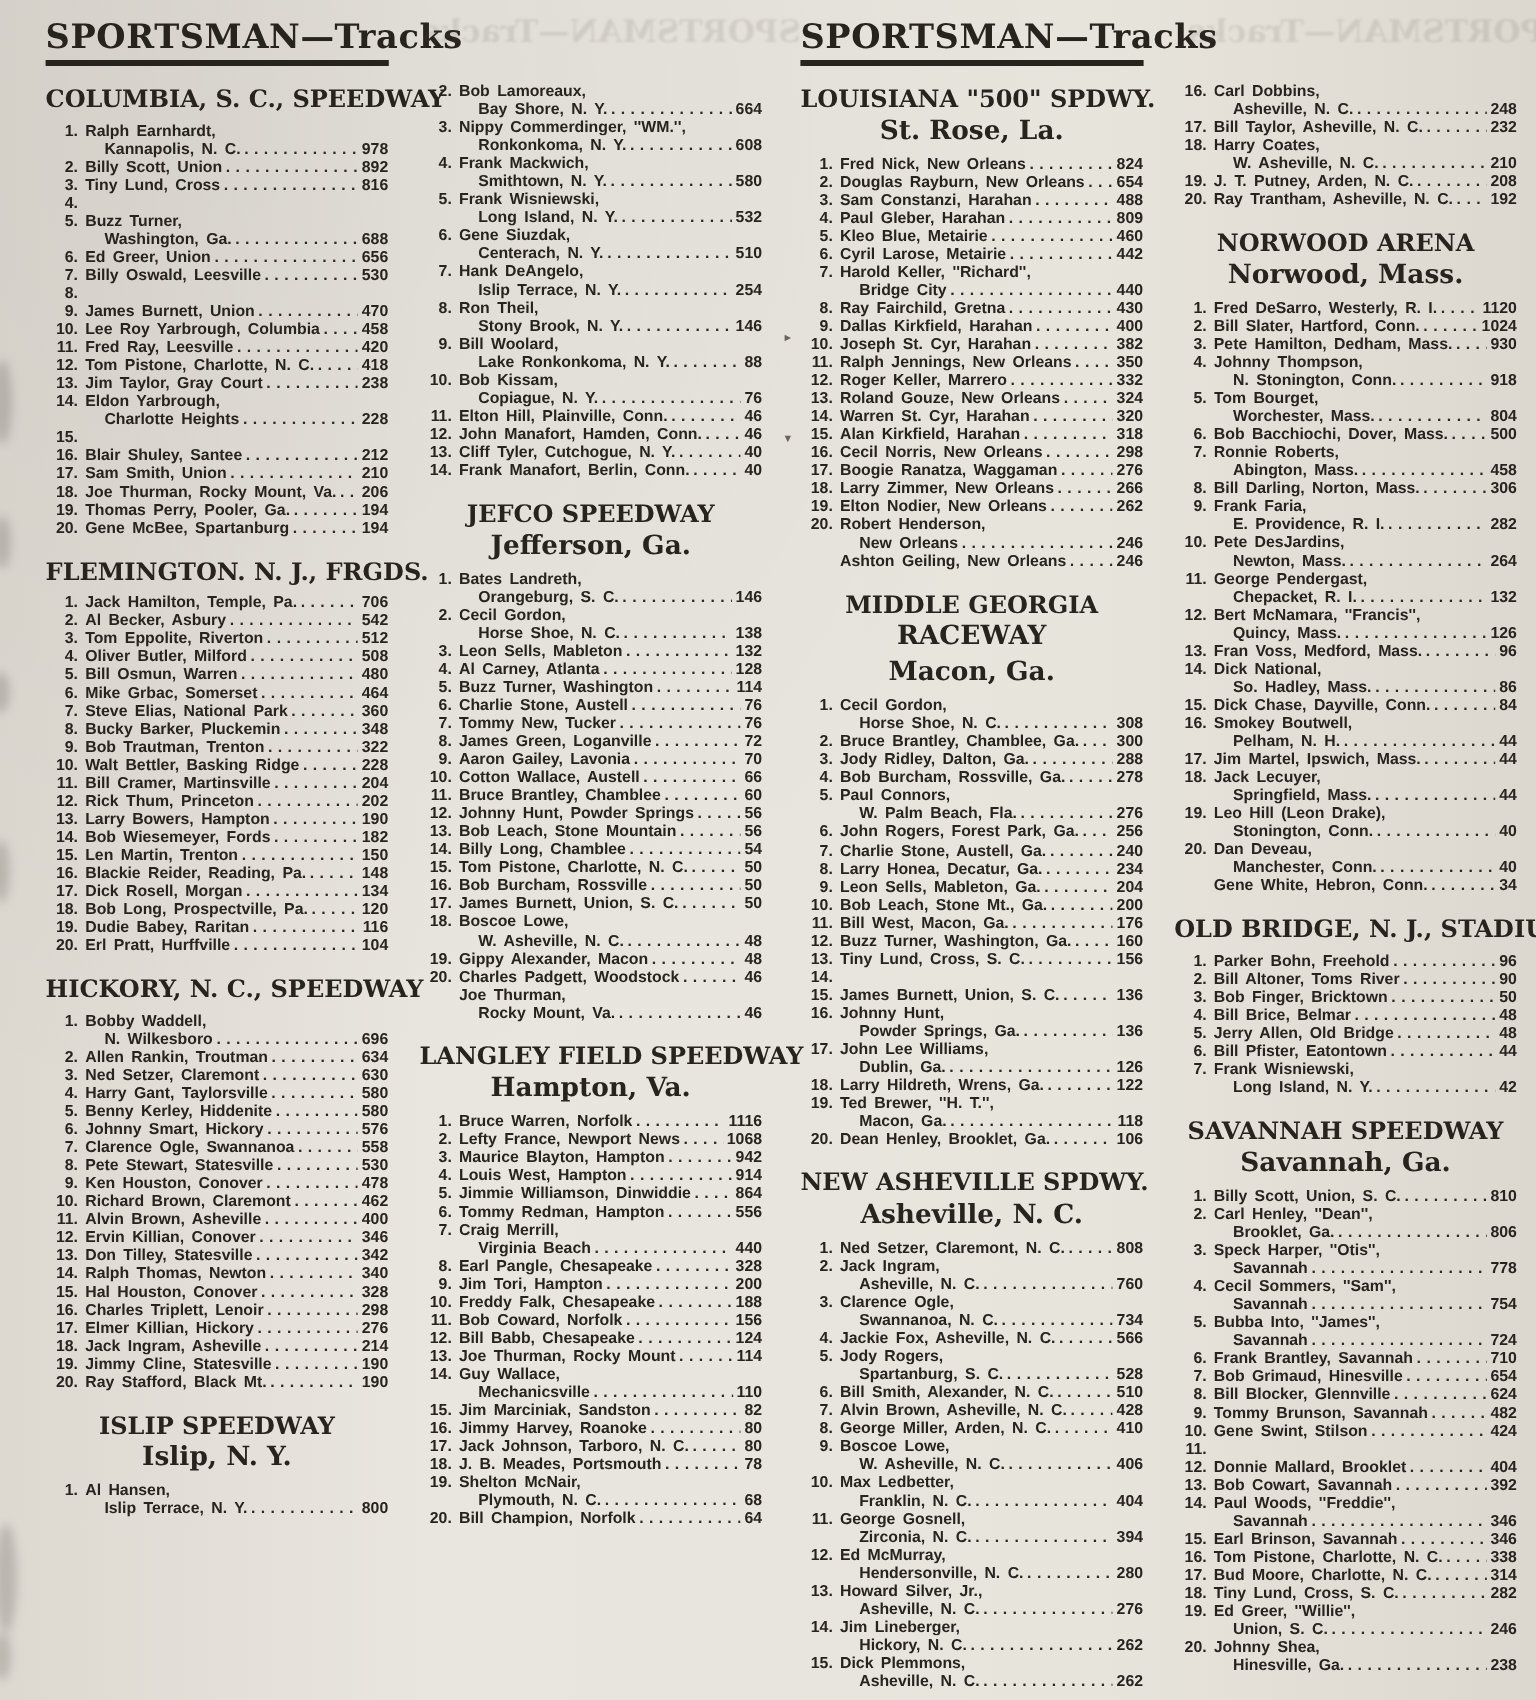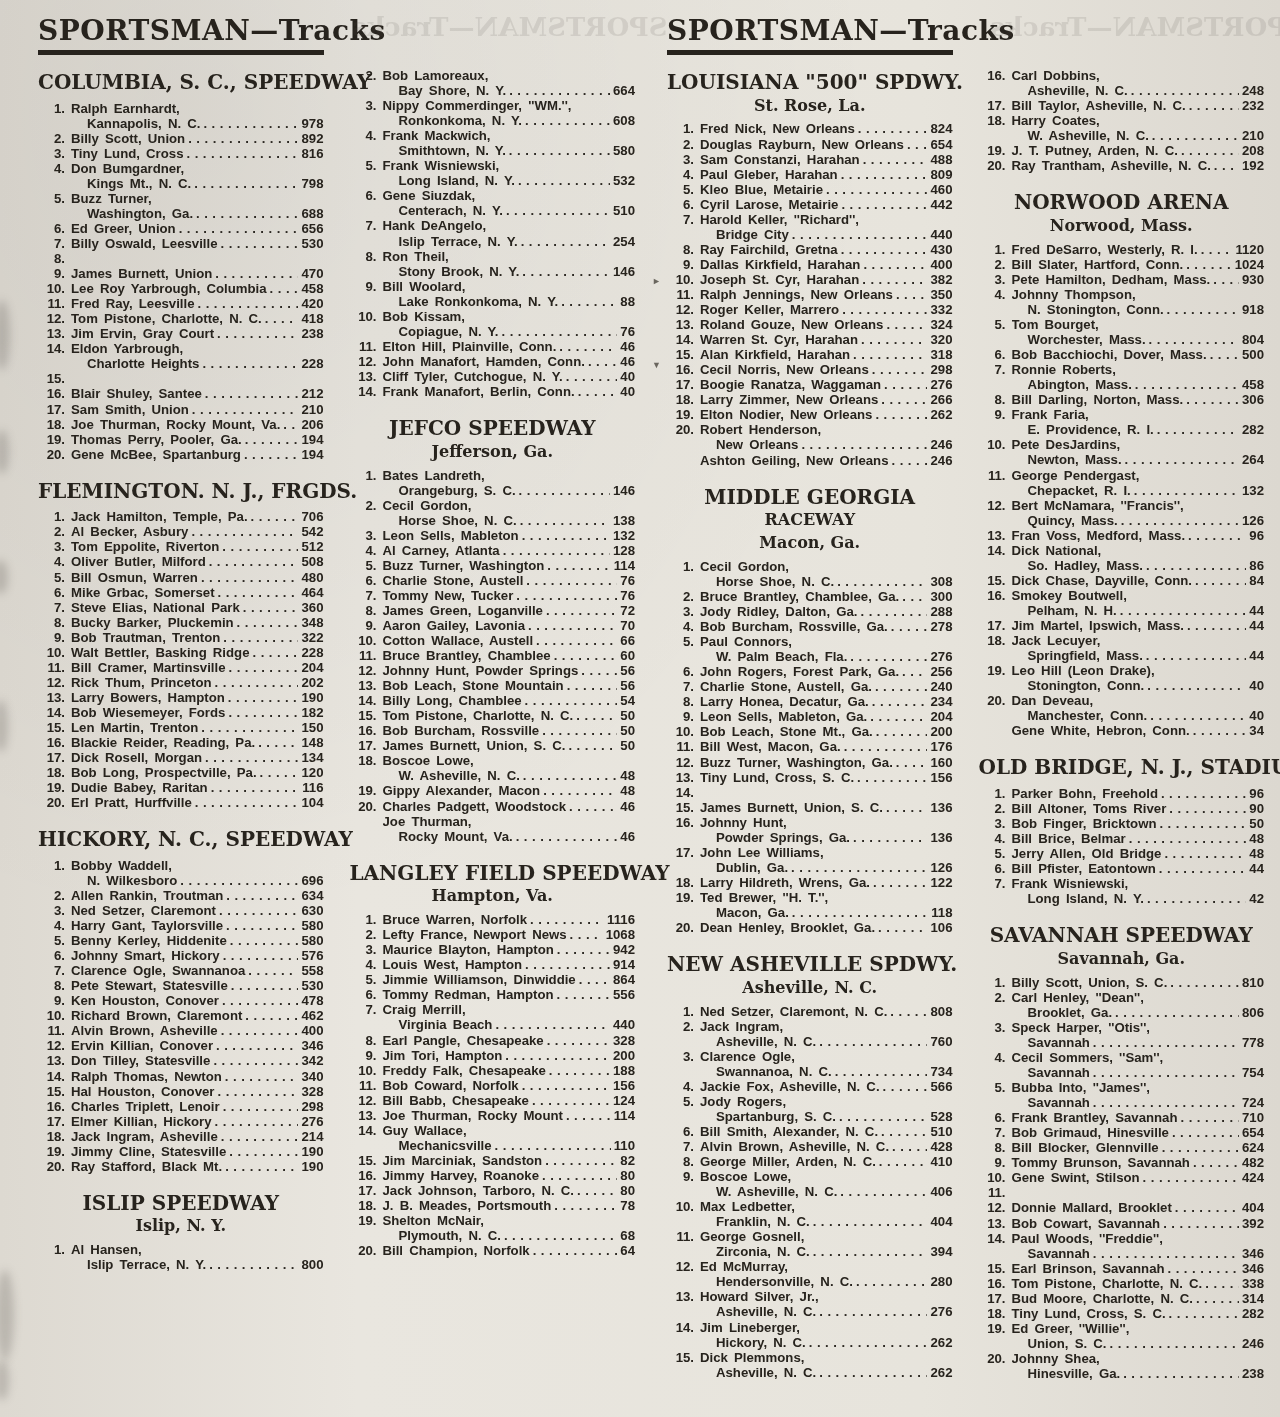--- a/index.html
+++ b/index.html
@@ -21,21 +21,21 @@
     font-family:"DejaVu Serif", serif; font-weight:bold;
     font-size:28px; letter-spacing:0.5px; white-space:nowrap;
     border-bottom:5px solid #27231d; padding-bottom:3px; margin-bottom:16px;
   }
   .section{margin-bottom:18px;}
   .stitle,.ssub{
     font-family:"DejaVu Serif", serif; font-weight:bold; text-align:center;
     white-space:nowrap; line-height:1.18;
   }
   .stitle{font-size:20px; margin-bottom:2px;}
-  .ssub{font-size:16px; margin-bottom:4px;}
+  .ssub{font-size:22px; margin-bottom:4px;}
   .list{margin-top:6px;}
   .entry{display:flex; font-size:13.2px; line-height:1.14; word-spacing:2.5px;}
   .num{min-width:27px; text-align:right; margin-right:6px; flex-shrink:0; white-space:nowrap;}
   .body{flex:1 1 0; min-width:0;}
   .l1,.l2{display:flex; align-items:baseline;}
   .l2{padding-left:16px;}
   .lonely{display:block; white-space:nowrap; overflow:hidden;}
   .txt{flex-shrink:0; white-space:nowrap;}
   .lead{flex:1 1 0; min-width:0; overflow:hidden; white-space:nowrap; margin:0 3px;}
   .lead::after{content:"......................................................."; letter-spacing:4.5px; color:#2c2822;}
@@ -83,28 +83,20 @@
             <div class="body">
               <div class="l1">
                 <span class="txt">Tiny Lund, Cross</span>
                 <span class="lead"></span>
                 <span class="pts">816</span>
               </div>
             </div>
           </div>
           <div class="entry">
             <span class="num">4.</span>
-            <div class="body">
-              <div class="lonely">Don Bumgardner,</div>
-              <div class="l2">
-                <span class="txt">Kings Mt., N. C.</span>
-                <span class="lead"></span>
-                <span class="pts">798</span>
-              </div>
-            </div>
           </div>
           <div class="entry">
             <span class="num">5.</span>
             <div class="body">
               <div class="lonely">Buzz Turner,</div>
               <div class="l2">
                 <span class="txt">Washington, Ga.</span>
                 <span class="lead"></span>
                 <span class="pts">688</span>
               </div>
@@ -170,21 +162,21 @@
                 <span class="txt">Tom Pistone, Charlotte, N. C.</span>
                 <span class="lead"></span>
                 <span class="pts">418</span>
               </div>
             </div>
           </div>
           <div class="entry">
             <span class="num">13.</span>
             <div class="body">
               <div class="l1">
-                <span class="txt">Jim Ervin, Gray Court</span>
+                <span class="txt">Jim Taylor, Gray Court</span>
                 <span class="lead"></span>
                 <span class="pts">238</span>
               </div>
             </div>
           </div>
           <div class="entry">
             <span class="num">14.</span>
             <div class="body">
               <div class="lonely">Eldon Yarbrough,</div>
               <div class="l2">

